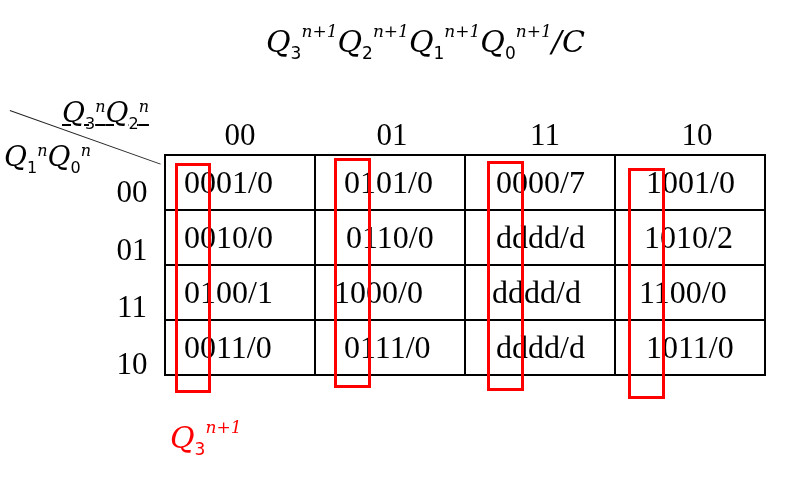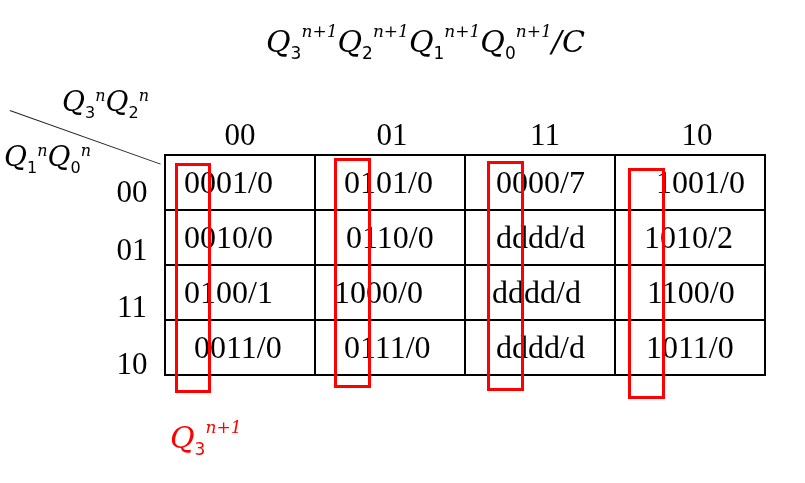--- a/index.html
+++ b/index.html
@@ -4,21 +4,21 @@
 <style>
   html, body { margin:0; padding:0; background:#ffffff; }
   body { width:805px; height:483px; position:relative; overflow:hidden;
          font-family:"Liberation Serif", serif; color:#000; }
   .math { font-family:"DejaVu Serif", serif; font-style:italic; position:absolute; white-space:nowrap; }
   .math sub, .math sup { font-style:normal; font-family:"DejaVu Sans", sans-serif; }
   .math .sup-i { font-style:italic; font-family:"DejaVu Serif", serif; }
   .title { left:266px; top:24px; font-size:30px; }
   .title sup { font-size:17px; position:relative; top:-4px; }
   .title sub { font-size:17px; }
-  .colvar { left:62px; top:85px; font-size:28px; }
+  .colvar { left:62px; top:96px; font-size:28px;text-decoration:underline; }
   .rowvar { left:4px; top:140px; font-size:28px; }
   .colvar sup, .rowvar sup { font-size:16px; }
   .colvar sub, .rowvar sub { font-size:16px; }
   .diag { position:absolute; left:10px; top:110px; width:160px; height:1.4px; background:#222;
           transform-origin:0 0; transform:rotate(19.6deg); }
   .colhdr { position:absolute; top:117px; font-size:31px; width:152px; text-align:center; }
   .rowhdr { position:absolute; left:108px; font-size:31px; width:48px; text-align:center; }
   table.kmap { position:absolute; left:164px; top:154px; border-collapse:collapse; }
   table.kmap td { border:2.5px solid #000; width:148px; height:53px; padding:0;
                   font-size:32px; text-align:left; vertical-align:middle; }
@@ -54,36 +54,36 @@
 <div class="rowhdr" style="top:232px">01</div>
 <div class="rowhdr" style="top:289px">11</div>
 <div class="rowhdr" style="top:346px">10</div>
 
 <table class="kmap">
   <tbody>
       <tr>
     <td><span style="margin-left:18px">0001/0</span></td>
     <td><span style="margin-left:28px">0101/0</span></td>
     <td><span style="margin-left:30px">0000/7</span></td>
-    <td><span style="margin-left:40px">1001/0</span></td>
+    <td><span style="margin-left:30px">1001/0</span></td>
   </tr>
   <tr>
     <td><span style="margin-left:18px">0010/0</span></td>
     <td><span style="margin-left:30px">0110/0</span></td>
     <td><span style="margin-left:30px">dddd/d</span></td>
     <td><span style="margin-left:28px">1010/2</span></td>
   </tr>
   <tr>
     <td><span style="margin-left:18px">0100/1</span></td>
     <td><span style="margin-left:18px">1000/0</span></td>
     <td><span style="margin-left:26px">dddd/d</span></td>
-    <td><span style="margin-left:31px">1100/0</span></td>
+    <td><span style="margin-left:23px">1100/0</span></td>
   </tr>
   <tr>
-    <td><span style="margin-left:28px">0011/0</span></td>
+    <td><span style="margin-left:18px">0011/0</span></td>
     <td><span style="margin-left:28px">0111/0</span></td>
     <td><span style="margin-left:30px">dddd/d</span></td>
     <td><span style="margin-left:30px">1011/0</span></td>
   </tr>
 </tbody>
   </table>
 
 <div class="redbox" style="left:175px; top:163px; width:36px; height:230px;"></div>
 <div class="redbox" style="left:334px; top:158px; width:37px; height:230px;"></div>
 <div class="redbox" style="left:487px; top:161px; width:37px; height:230px;"></div>

